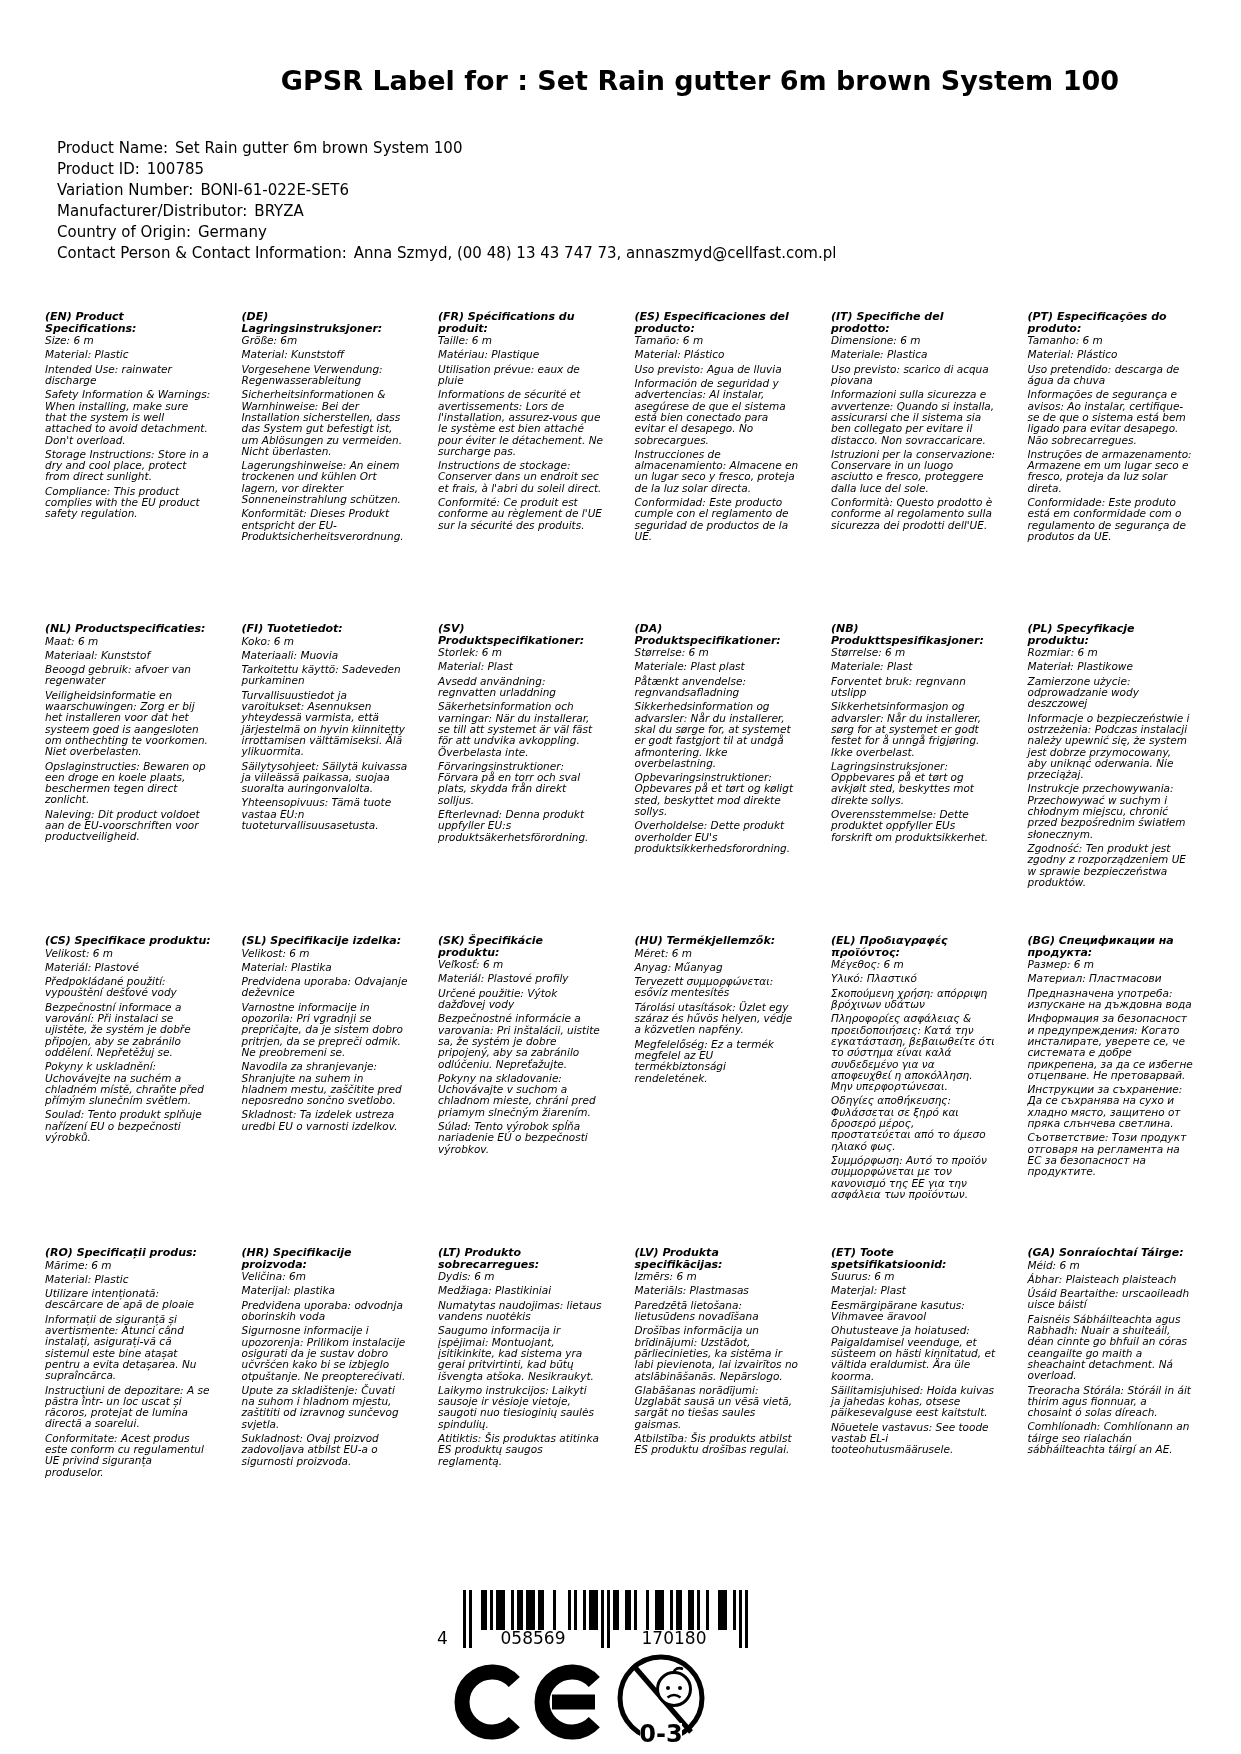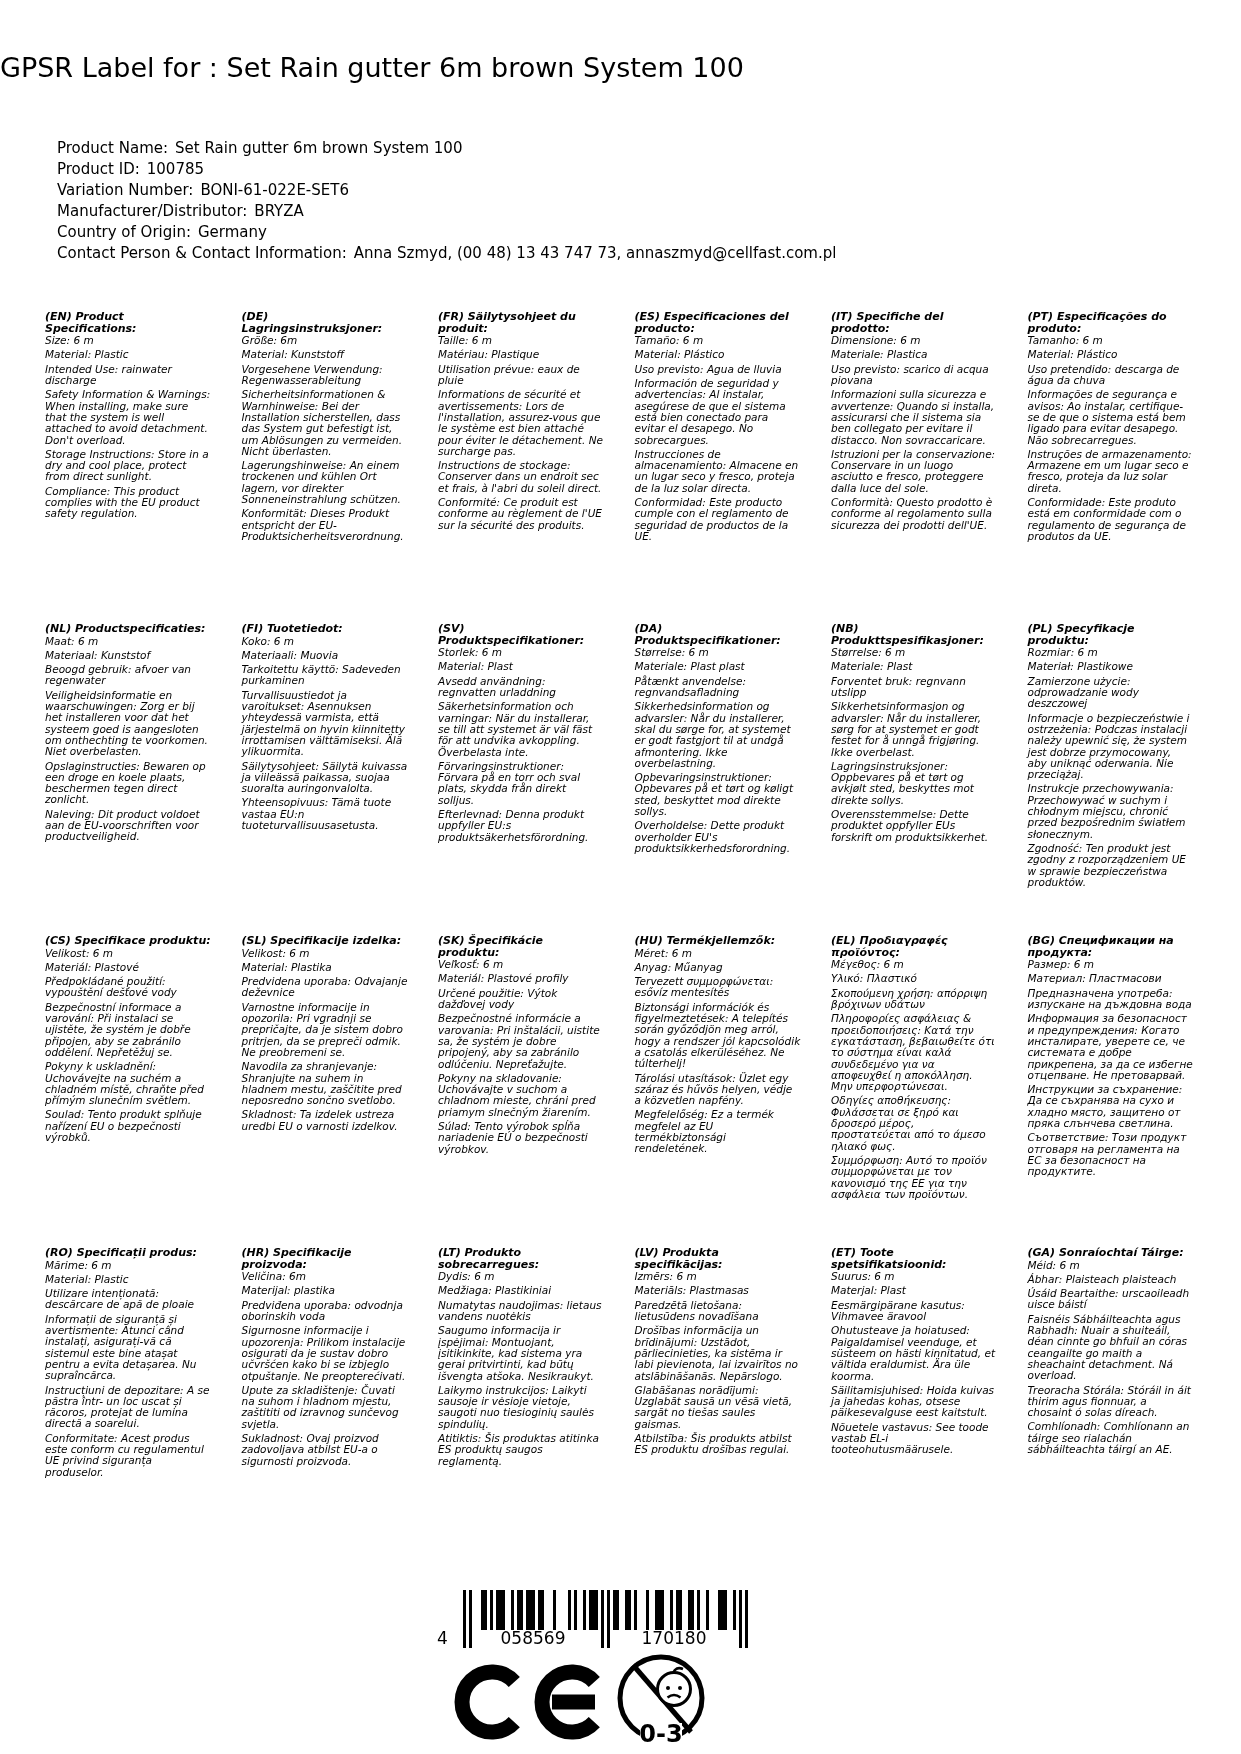--- a/index.html
+++ b/index.html
@@ -1,17 +1,17 @@
 <!DOCTYPE html>
 <html><head>
 <meta charset="utf-8">
 <style>
   html,body{margin:0;padding:0;background:#ffffff;}
   body{width:1241px;height:1754px;position:relative;font-family:"DejaVu Sans",sans-serif;color:#000;overflow:hidden;}
-  .title{position:absolute;top:52px;left:0;width:1106px;text-align:left;font-size:27px;font-weight:normal;margin:0;letter-spacing:0;}
+  .title{position:absolute;top:52px;left:0;width:1106px;text-align:right;font-size:27px;font-weight:bold;margin:13px;letter-spacing:0;}
   .info{position:absolute;left:57px;top:140px;font-size:15px;line-height:16px;}
   .info-line{margin:0 0 5px 0;white-space:nowrap;}
   .info-label{font-weight:normal;}
   .info-value{margin-left:7px;}
   .grid{position:absolute;left:45px;top:311px;display:grid;grid-template-columns:repeat(6,196.5px);grid-auto-rows:312px;font-style:italic;}
   .block{width:166px;font-size:10.5px;line-height:11.3px;overflow-wrap:break-word;}
   .block h3{font-size:11px;line-height:11.6px;margin:0 0 1px 0;font-weight:bold;}
   .block p{margin:0 0 3px 0;}
   .barcode{position:absolute;left:437px;top:1588px;width:320px;height:66px;}
   .bc-digit{position:absolute;font-size:17px;line-height:18px;top:41px;}
@@ -74,21 +74,21 @@
         <p>Größe: 6m</p>
         <p>Material: Kunststoff</p>
         <p>Vorgesehene Verwendung: Regenwasserableitung</p>
         <p>Sicherheitsinformationen &amp; Warnhinweise: Bei der Installation sicherstellen, dass das System gut befestigt ist, um Ablösungen zu vermeiden. Nicht überlasten.</p>
         <p>Lagerungshinweise: An einem trockenen und kühlen Ort lagern, vor direkter Sonneneinstrahlung schützen.</p>
         <p>Konformität: Dieses Produkt entspricht der EU-Produktsicherheitsverordnung.</p>
       </div>
     </section>
 
     <section class="block">
-      <h3>(FR) Säilytysohjeet du produit:</h3>
+      <h3>(FR) Spécifications du produit:</h3>
       <div>
         <p>Taille: 6 m</p>
         <p>Matériau: Plastique</p>
         <p>Utilisation prévue: eaux de pluie</p>
         <p>Informations de sécurité et avertissements: Lors de l'installation, assurez-vous que le système est bien attaché pour éviter le détachement. Ne surcharge pas.</p>
         <p>Instructions de stockage: Conserver dans un endroit sec et frais, à l'abri du soleil direct.</p>
         <p>Conformité: Ce produit est conforme au règlement de l'UE sur la sécurité des produits.</p>
       </div>
     </section>
 
@@ -235,21 +235,20 @@
         <p>Súlad: Tento výrobok spĺňa nariadenie EÚ o bezpečnosti výrobkov.</p>
       </div>
     </section>
 
     <section class="block">
       <h3>(HU) Termékjellemzők:</h3>
       <div>
         <p>Méret: 6 m</p>
         <p>Anyag: Műanyag</p>
         <p>Tervezett συμμορφώνεται: esővíz mentesítés</p>
-        <p>Biztonsági információk és figyelmeztetések: A telepítés során győződjön meg arról, hogy a rendszer jól kapcsolódik a csatolás elkerüléséhez. Ne túlterhelj!</p>
         <p>Tárolási utasítások: Üzlet egy száraz és hűvös helyen, védje a közvetlen napfény.</p>
         <p>Megfelelőség: Ez a termék megfelel az EU termékbiztonsági rendeletének.</p>
       </div>
     </section>
 
     <section class="block">
       <h3>(EL) Προδιαγραφές προϊόντος:</h3>
       <div>
         <p>Μέγεθος: 6 m</p>
         <p>Υλικό: Πλαστικό</p>

